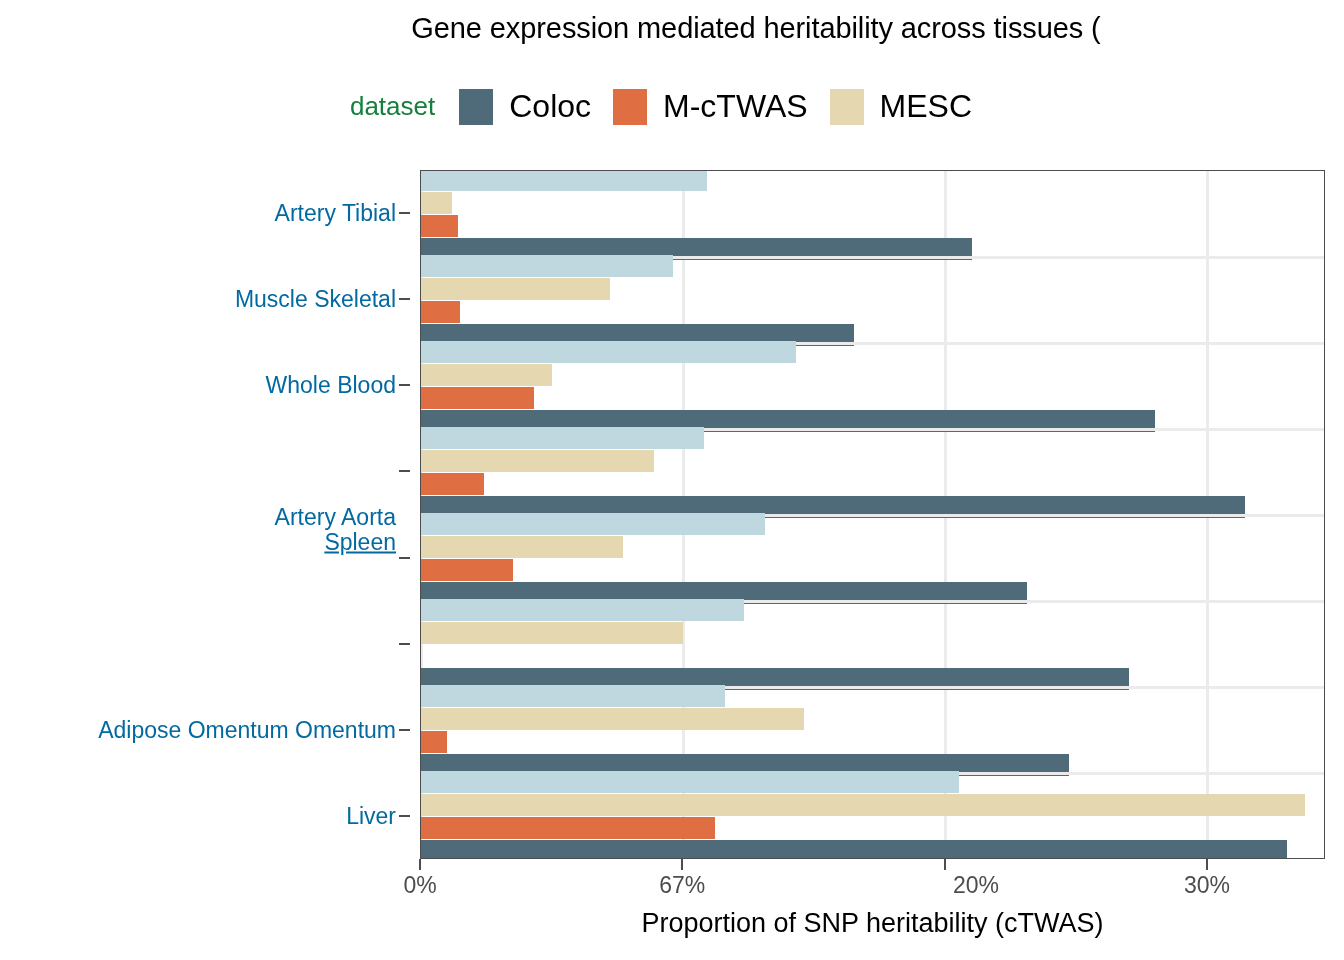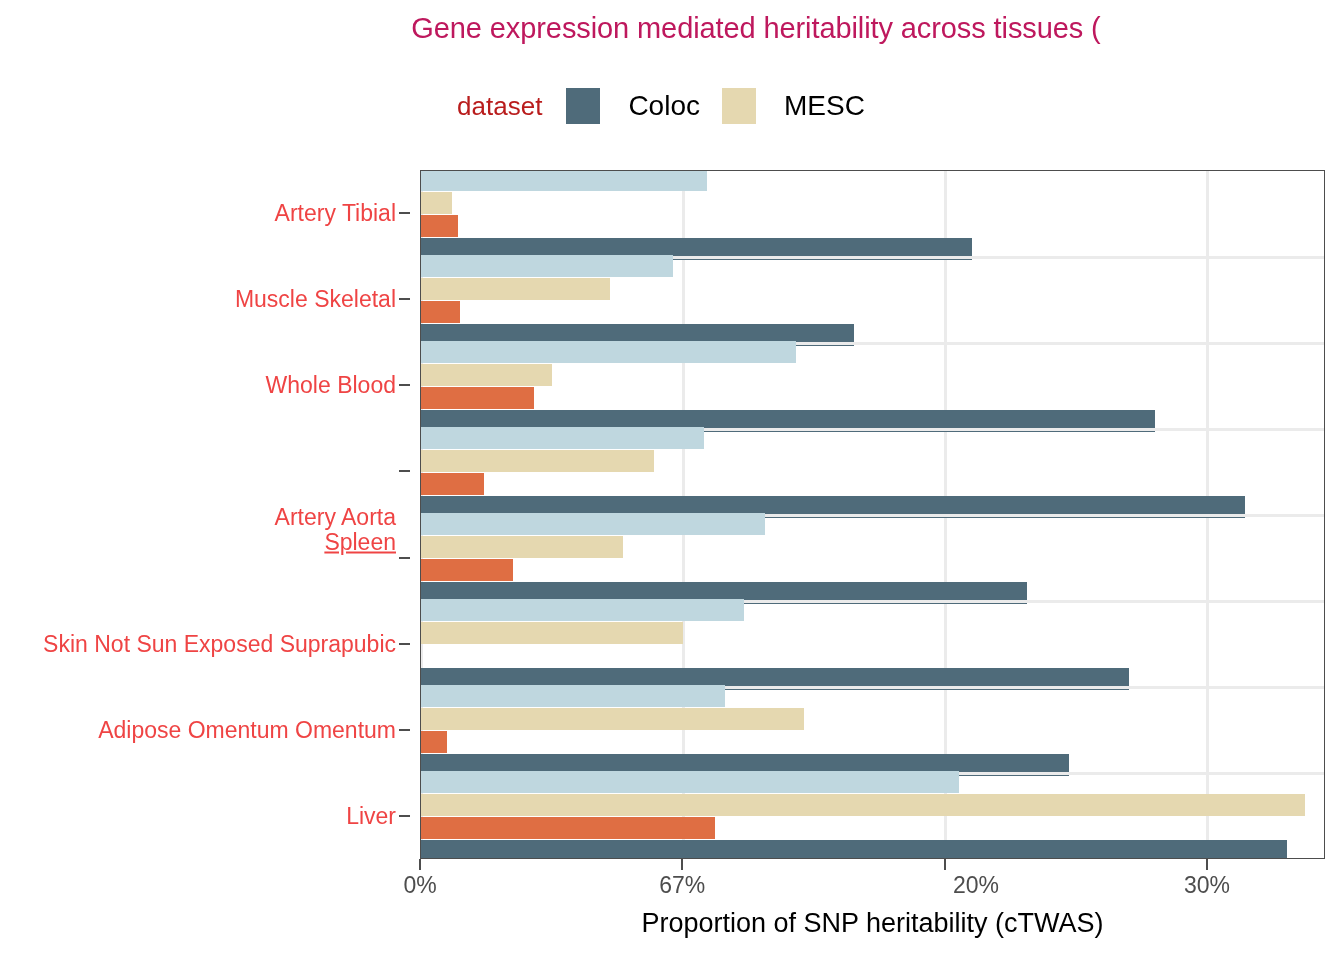--- a/index.html
+++ b/index.html
@@ -23,21 +23,21 @@
   }
 
   
   .chart-title {
     position: absolute;
     left: 0;
     top: 12px;
     width: 1340px;
     text-align: center;
     font-size: 29px;
-    color: #be185d;
+    color: #000000;
     white-space: nowrap;
     overflow: hidden;
     letter-spacing: -0.1px;
   }
   
   .chart-title-inner {
     display: inline-block;
     transform: translateX(86px);
   }
 
@@ -47,38 +47,38 @@
     left: 0;
     top: 88px;
     width: 1344px;
     display: flex;
     align-items: center;
     justify-content: center;
     gap: 0px;
   }
   .legend-title {
     font-size: 26px;
-    color: #b91c1c;
+    color: #15803d;
     margin-right: 24px;
     white-space: nowrap;
   }
   .legend-item {
     display: flex;
     align-items: center;
     white-space: nowrap;
   }
   .legend-swatch {
     width: 34px;
     height: 36px;
     display: inline-block;
   }
   .legend-label {
-    font-size: 28px;
+    font-size: 32px;
     color: #000000;
-    margin-left: 28px;
+    margin-left: 16px;
     margin-right: 22px;
   }
 
   
   .panel {
     position: absolute;
     left: 420px;
     top: 170px;
     width: 905px;
     height: 689px;
@@ -114,21 +114,21 @@
     position: absolute;
     left: 0;
     top: 170px;
     width: 410px;
     height: 689px;
   }
   .y-label {
     position: absolute;
     right: 14px;
     font-size: 23px;
-    color: #ef4444;
+    color: #0369a1;
     white-space: nowrap;
     transform: translateY(-50%);
     text-align: right;
   }
   .y-tick {
     position: absolute;
     right: 0;
     width: 11px;
     height: 2px;
     background: #4d4d4d;
@@ -184,20 +184,24 @@
 
   <div class="chart-title">
     <span class="chart-title-inner">Gene expression mediated heritability across tissues (</span>
   </div>
 
   <div class="legend" id="legend">
     <span class="legend-title">dataset</span>
   <div class="legend-item">
         <span class="legend-swatch" style="background: rgb(79, 107, 122);"></span>
         <span class="legend-label">Coloc</span>
+      </div>
+      <div class="legend-item">
+        <span class="legend-swatch" style="background: rgb(223, 110, 67);"></span>
+        <span class="legend-label">M-cTWAS</span>
       </div>
       <div class="legend-item">
         <span class="legend-swatch" style="background: rgb(229, 216, 176);"></span>
         <span class="legend-label">MESC</span>
       </div>
     </div>
 
   <div class="panel" id="panel">
       <div class="gridline-major" style="left: 0px;"></div>
       <div class="gridline-major" style="left: 262.319px;"></div>
@@ -247,21 +251,20 @@
       <div class="y-label" style="top: 43.0625px;">Artery Tibial</div>
       <div class="y-tick" style="top: 43.0625px;"></div>
       <div class="y-label" style="top: 129.188px;">Muscle Skeletal</div>
       <div class="y-tick" style="top: 129.188px;"></div>
       <div class="y-label" style="top: 215.312px;">Whole Blood</div>
       <div class="y-tick" style="top: 215.312px;"></div>
       <div class="y-label" style="top: 301.438px; margin-top: 46px;">Artery Aorta</div>
       <div class="y-tick" style="top: 301.438px;"></div>
       <div class="y-label" style="top: 372px; text-decoration: underline;">Spleen</div>
       <div class="y-tick" style="top: 387.562px;"></div>
-      <div class="y-label" style="top: 473.688px;">Skin Not Sun Exposed Suprapubic</div>
       <div class="y-tick" style="top: 473.688px;"></div>
       <div class="y-label" style="top: 559.812px;">Adipose Omentum Omentum</div>
       <div class="y-tick" style="top: 559.812px;"></div>
       <div class="y-label" style="top: 645.938px;">Liver</div>
       <div class="y-tick" style="top: 645.938px;"></div>
     </div>
 
   <div class="x-ticks" id="x-ticks">
       <div class="x-tick" style="left: 0px;"></div>
       <div class="x-tick" style="left: 262.319px;"></div>

